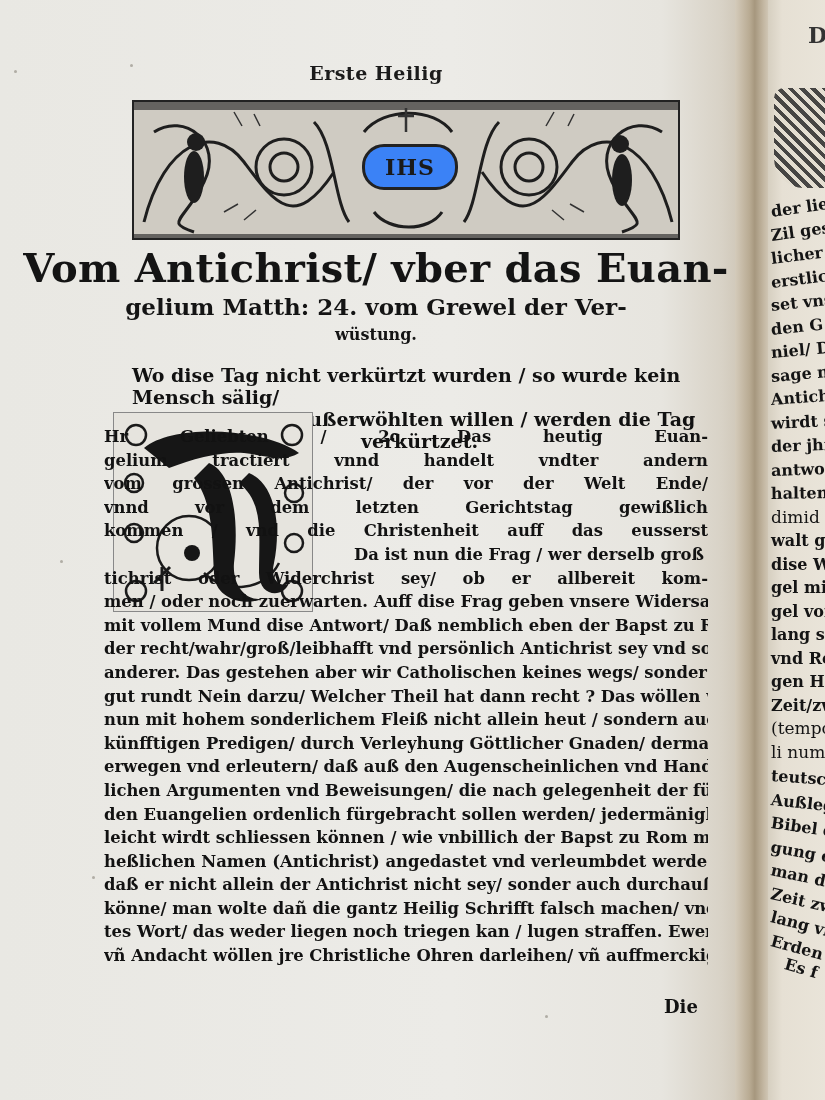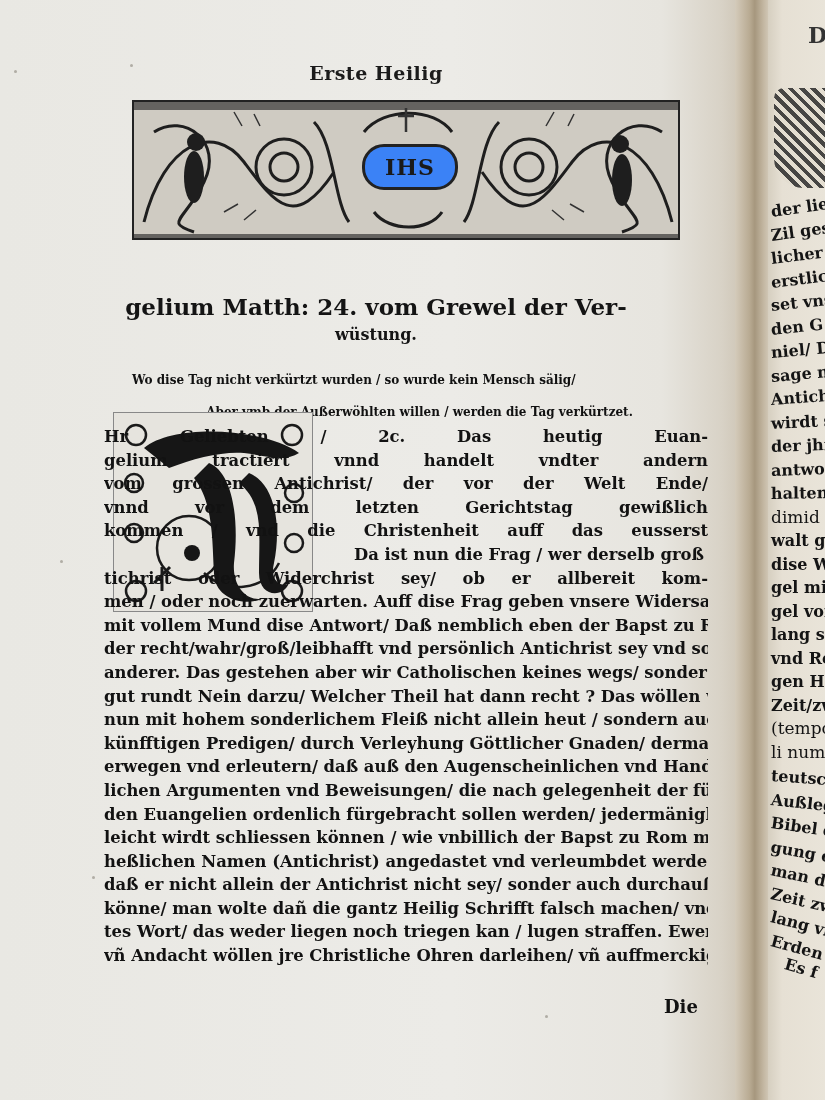--- a/index.html
+++ b/index.html
@@ -47,21 +47,21 @@
     .title-line2 {
       position: absolute; left: 0; width: 752px; top: 293px; text-align: center;
       font-size: 23px; color: #141414; font-weight: bold;
     }
     .title-line3 {
       position: absolute; left: 0; width: 752px; top: 325px; text-align: center;
       font-size: 16px; color: #141414; font-weight: bold;
     }
     .epigraph {
       position: absolute; left: 132px; width: 575px; top: 364px;
-      font-size: 12px; line-height: 32px; color: #111; font-weight: bold;
+      font-size: 19px; line-height: 22px; color: #111; font-weight: bold;
     }
     .epigraph div:nth-child(1) { text-align: left; }
     .epigraph div:nth-child(2) { text-align: center; }
     .dropcap {
       position: absolute; left: 113px; top: 412px; width: 200px; height: 200px;
       background: #e6e4de; border: 1px solid #888; box-sizing: border-box;
     }
     .dropcap svg { position: absolute; left: 0; top: 0; }
     .body-text {
       position: absolute; left: 104px; top: 425px; width: 604px;
@@ -120,20 +120,21 @@
       </g>
       <g fill="none" stroke="#333" stroke-width="1.5">
         <path d="M100 10 l8 14 M120 12 l6 12 M420 10 l-8 14 M440 12 l-6 12"></path>
         <path d="M90 110 l14 -8 M110 118 l12 -10 M450 110 l-14 -8 M430 118 l-12 -10"></path>
         <path d="M272 6 v 24 M264 14 h 16" stroke-width="2.5"></path>
       </g>
     </svg>
     <div class="ihs-badge">IHS</div>
   </div>
 
+  <div class="title-line1">Vom Antichrist/ vber das Euan-</div>
   <div class="title-line2">gelium Matth: 24. vom Grewel der Ver-</div>
   <div class="title-line3">wüstung.</div>
 
   <div class="epigraph">
     <div>Wo dise Tag nicht verkürtzt wurden / so wurde kein Mensch sälig/</div>
     <div>Aber vmb der Außerwöhlten willen / werden die Tag verkürtzet.</div>
   </div>
 
   <div class="dropcap">
     <svg width="200" height="200" viewBox="0 0 200 200">

